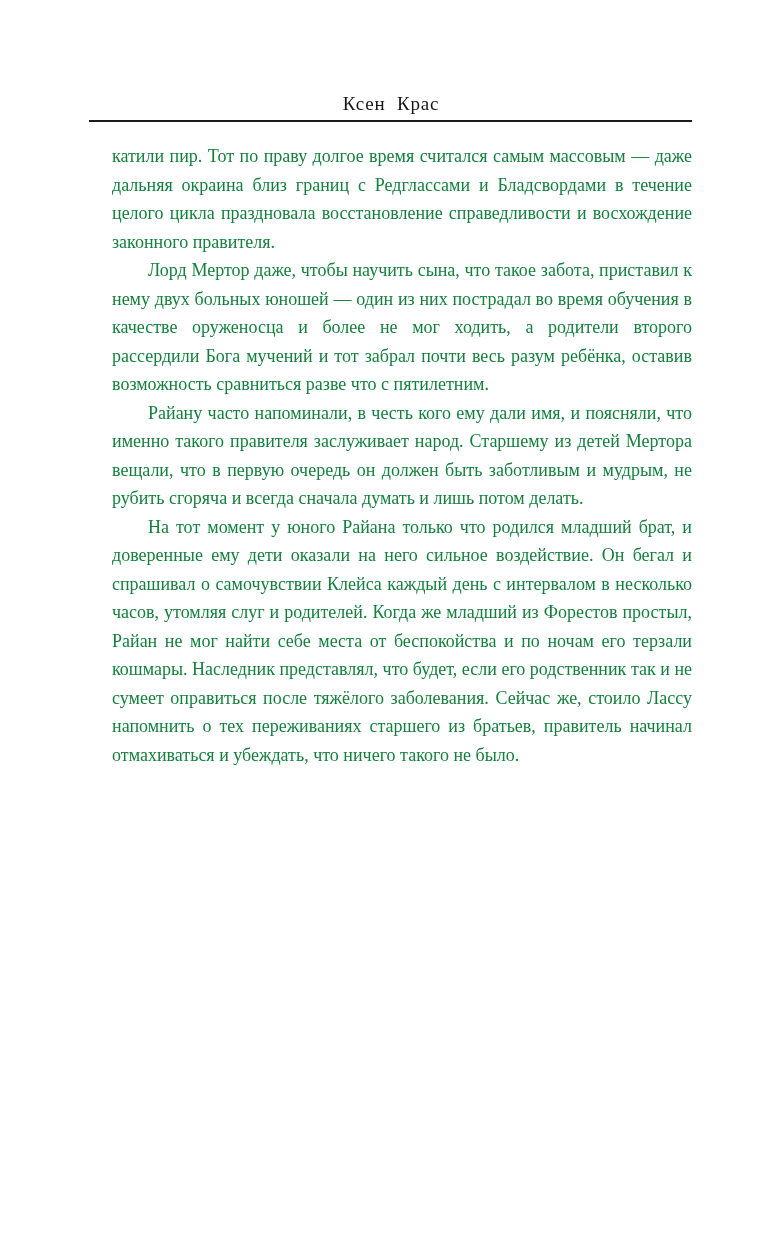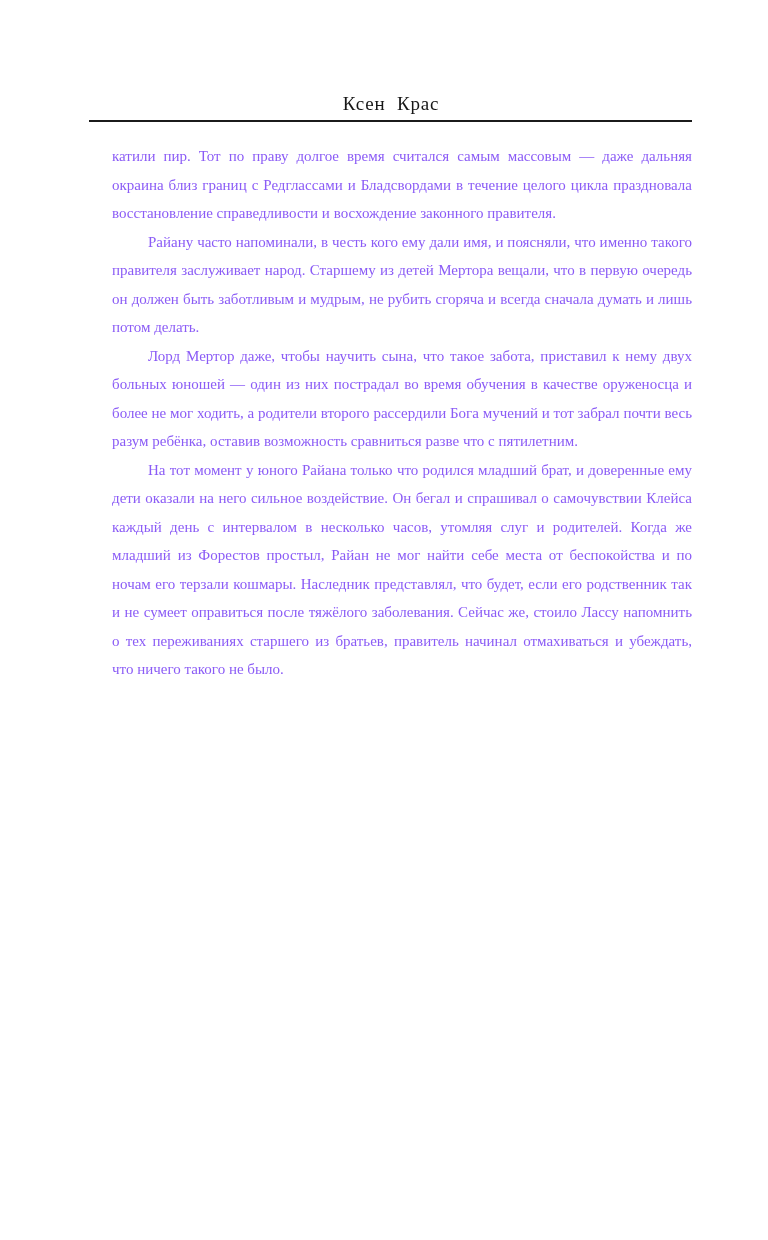--- a/index.html
+++ b/index.html
@@ -33,24 +33,24 @@
     left: 89px;
     width: 603px;
     height: 2px;
     background: #1b1b1b;
   }
   .body-text {
     position: absolute;
     top: 142px;
     left: 112px;
     width: 580px;
-    font-size: 15px;
+    font-size: 18px;
     line-height: 28.5px;
     text-align: justify;
-    color: #8b5cf6;
+    color: #15803d;
   }
   .body-text p {
     margin: 0;
     padding: 0;
     text-indent: 36px;
   }
   .body-text p.no-indent {
     text-indent: 0;
   }
   .page-number {
@@ -67,20 +67,20 @@
 <body>
 
 <div class="page">
 
   <div class="running-header">Ксен Крас</div>
 
   <div class="header-rule"></div>
 
   <div class="body-text">
     <p class="no-indent">катили пир. Тот по праву долгое время считался самым массовым — даже дальняя окраина близ границ с Редглассами и Бладсвордами в течение целого цикла праздновала восстановление справедливости и восхождение законного правителя.</p>
+    <p>Лорд Мертор даже, чтобы научить сына, что такое забота, приставил к нему двух больных юношей — один из них пострадал во время обучения в качестве оруженосца и более не мог ходить, а родители второго рассердили Бога мучений и тот забрал почти весь разум ребёнка, оставив возможность сравниться разве что с пятилетним.</p>
     <p>Райану часто напоминали, в честь кого ему дали имя, и поясняли, что именно такого правителя заслуживает народ. Старшему из детей Мертора вещали, что в первую очередь он должен быть заботливым и мудрым, не рубить сгоряча и всегда сначала думать и лишь потом делать.</p>
-    <p>Лорд Мертор даже, чтобы научить сына, что такое забота, приставил к нему двух больных юношей — один из них пострадал во время обучения в качестве оруженосца и более не мог ходить, а родители второго рассердили Бога мучений и тот забрал почти весь разум ребёнка, оставив возможность сравниться разве что с пятилетним.</p>
     <p>На тот момент у юного Райана только что родился младший брат, и доверенные ему дети оказали на него сильное воздействие. Он бегал и спрашивал о самочувствии Клейса каждый день с интервалом в несколько часов, утомляя слуг и родителей. Когда же младший из Форестов простыл, Райан не мог найти себе места от беспокойства и по ночам его терзали кошмары. Наследник представлял, что будет, если его родственник так и не сумеет оправиться после тяжёлого заболевания. Сейчас же, стоило Лассу напомнить о тех переживаниях старшего из братьев, правитель начинал отмахиваться и убеждать, что ничего такого не было.</p>
   </div>
 
   <div class="page-number">32</div>
 
 </div>
 
 </body></html>

